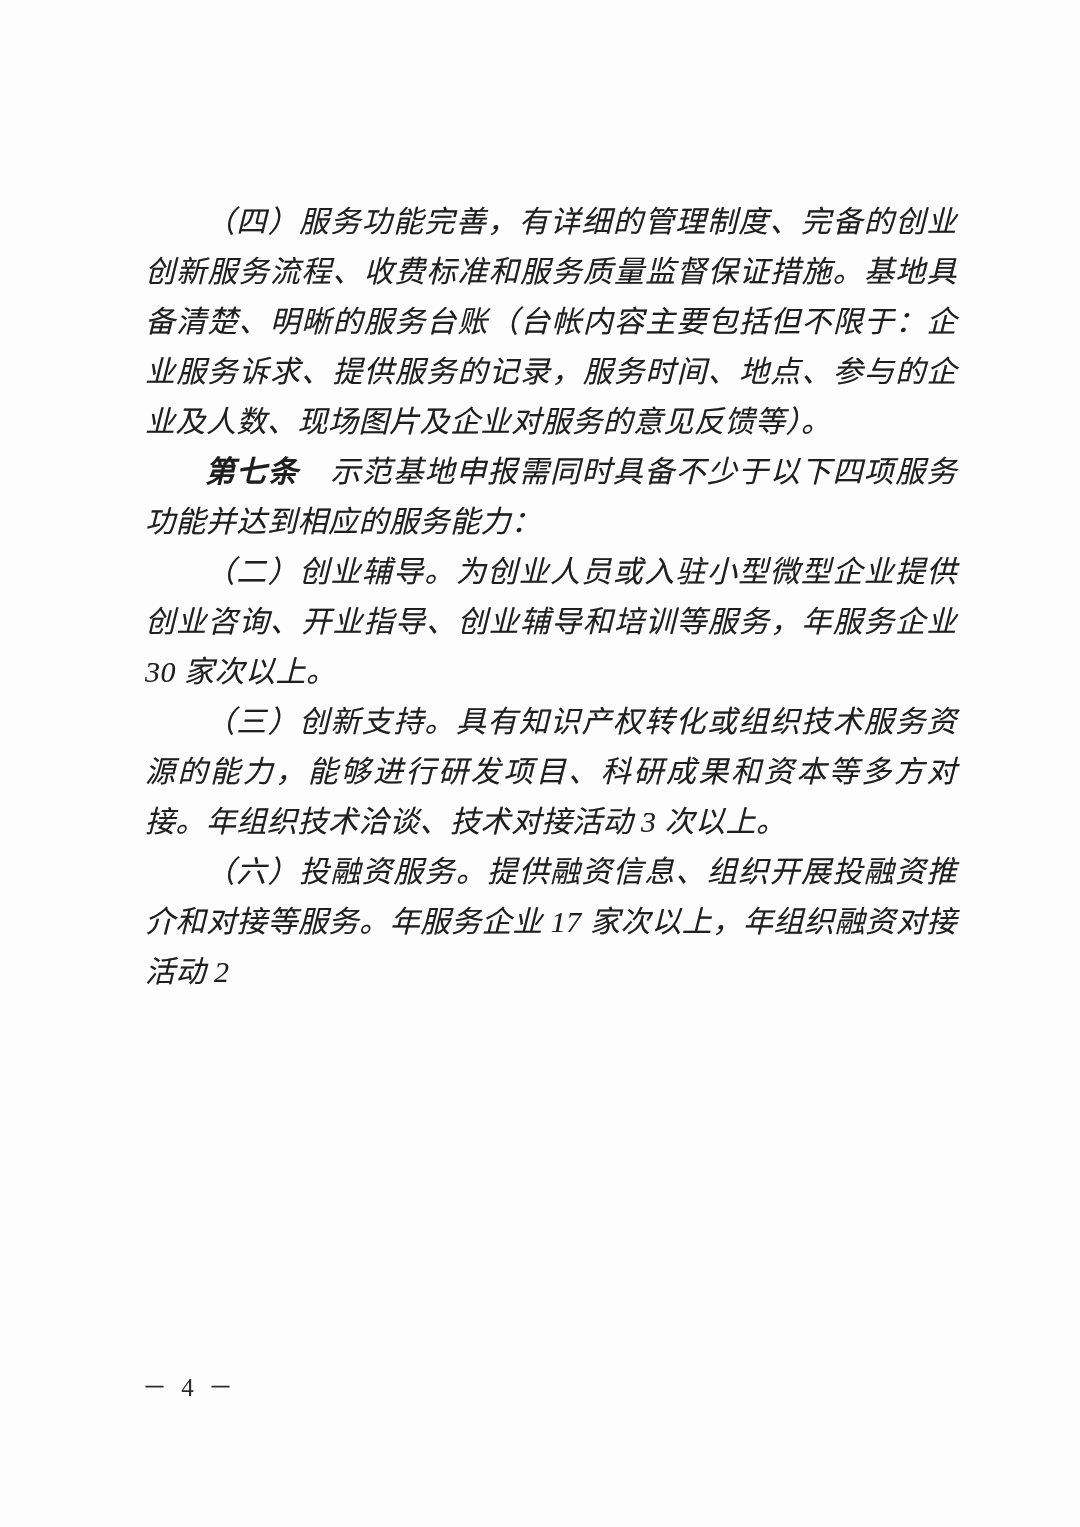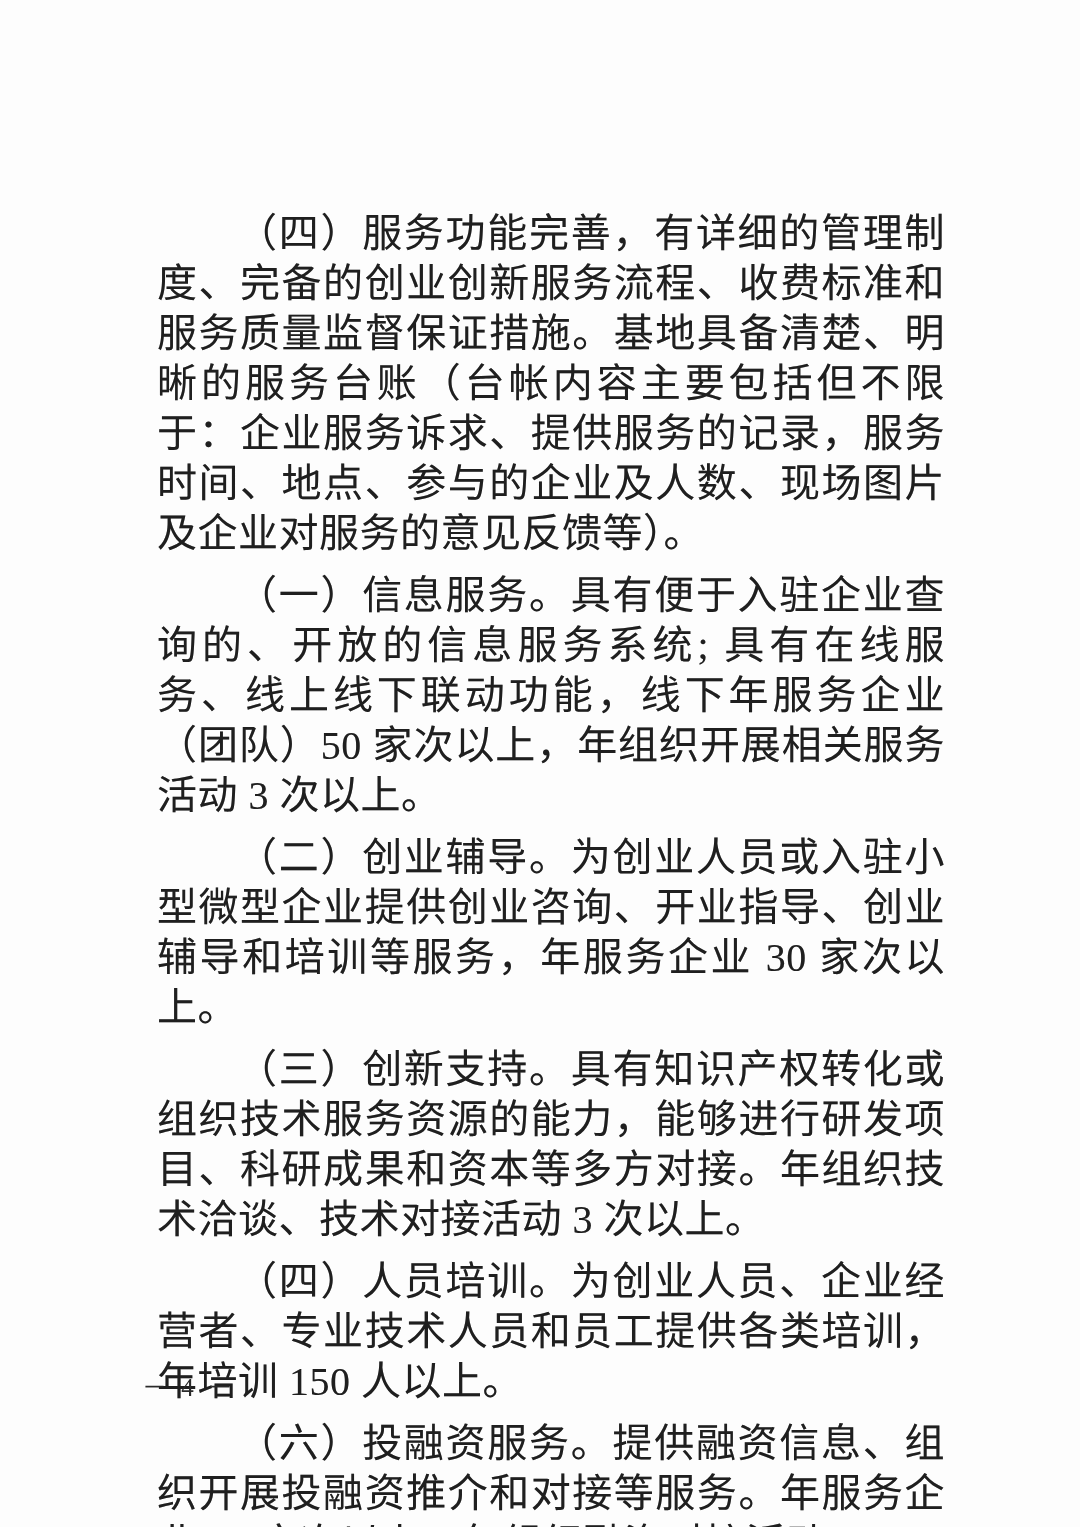--- a/index.html
+++ b/index.html
@@ -17,28 +17,29 @@
     font-family: "Liberation Serif", "DejaVu Serif", serif;
     overflow: hidden;
   }
   .content {
     position: absolute;
     left: 145px;
     top: 197px;
     width: 812px;
   }
   .content p {
-    margin: 12px;
-    font-size: 40px;
+    margin: 0;
+    font-size: 30px;
     line-height: 50px;
     text-align: justify;
     text-justify: inter-ideograph;
     text-indent: 2em;
     letter-spacing: 0.5px;
     text-shadow: 0 0 0.5px rgba(30,30,30,0.4);
+    font-style: italic;
   }
   .article-no {
     font-weight: bold;
   }
   .footer {
     position: absolute;
     left: 142px;
     top: 1372px;
     font-size: 25px;
     line-height: 32px;
@@ -47,28 +48,27 @@
   }
 </style>
 </head>
 <body>
 
 <div class="page">
   <div class="content">
 
     <p>（四）服务功能完善，有详细的管理制度、完备的创业创新服务流程、收费标准和服务质量监督保证措施。基地具备清楚、明晰的服务台账（台帐内容主要包括但不限于：企业服务诉求、提供服务的记录，服务时间、地点、参与的企业及人数、现场图片及企业对服务的意见反馈等）。</p>
 
+    <p><span class="article-no">第七条</span><span>　示范基地申报需同时具备不少于以下四项服务功能并达到相应的服务能力：</span></p>
 
-    <p>（一）信息服务。具有便于入驻企业查询的、开放的信息服务系统; 具有在线服务、线上线下联动功能，线下年服务企业（团队）50 家次以上，年组织开展相关服务活动 3 次以上。</p>
 
     <p>（二）创业辅导。为创业人员或入驻小型微型企业提供创业咨询、开业指导、创业辅导和培训等服务，年服务企业 30 家次以上。</p>
 
     <p>（三）创新支持。具有知识产权转化或组织技术服务资源的能力，能够进行研发项目、科研成果和资本等多方对接。年组织技术洽谈、技术对接活动 3 次以上。</p>
 
-    <p>（四）人员培训。为创业人员、企业经营者、专业技术人员和员工提供各类培训，年培训 150 人以上。</p>
 
 
     <p>（六）投融资服务。提供融资信息、组织开展投融资推介和对接等服务。年服务企业 17 家次以上，年组织融资对接活动 2</p>
 
   </div>
 
   <div class="footer">－ 4 －</div>
 </div>
 
 </body></html>

